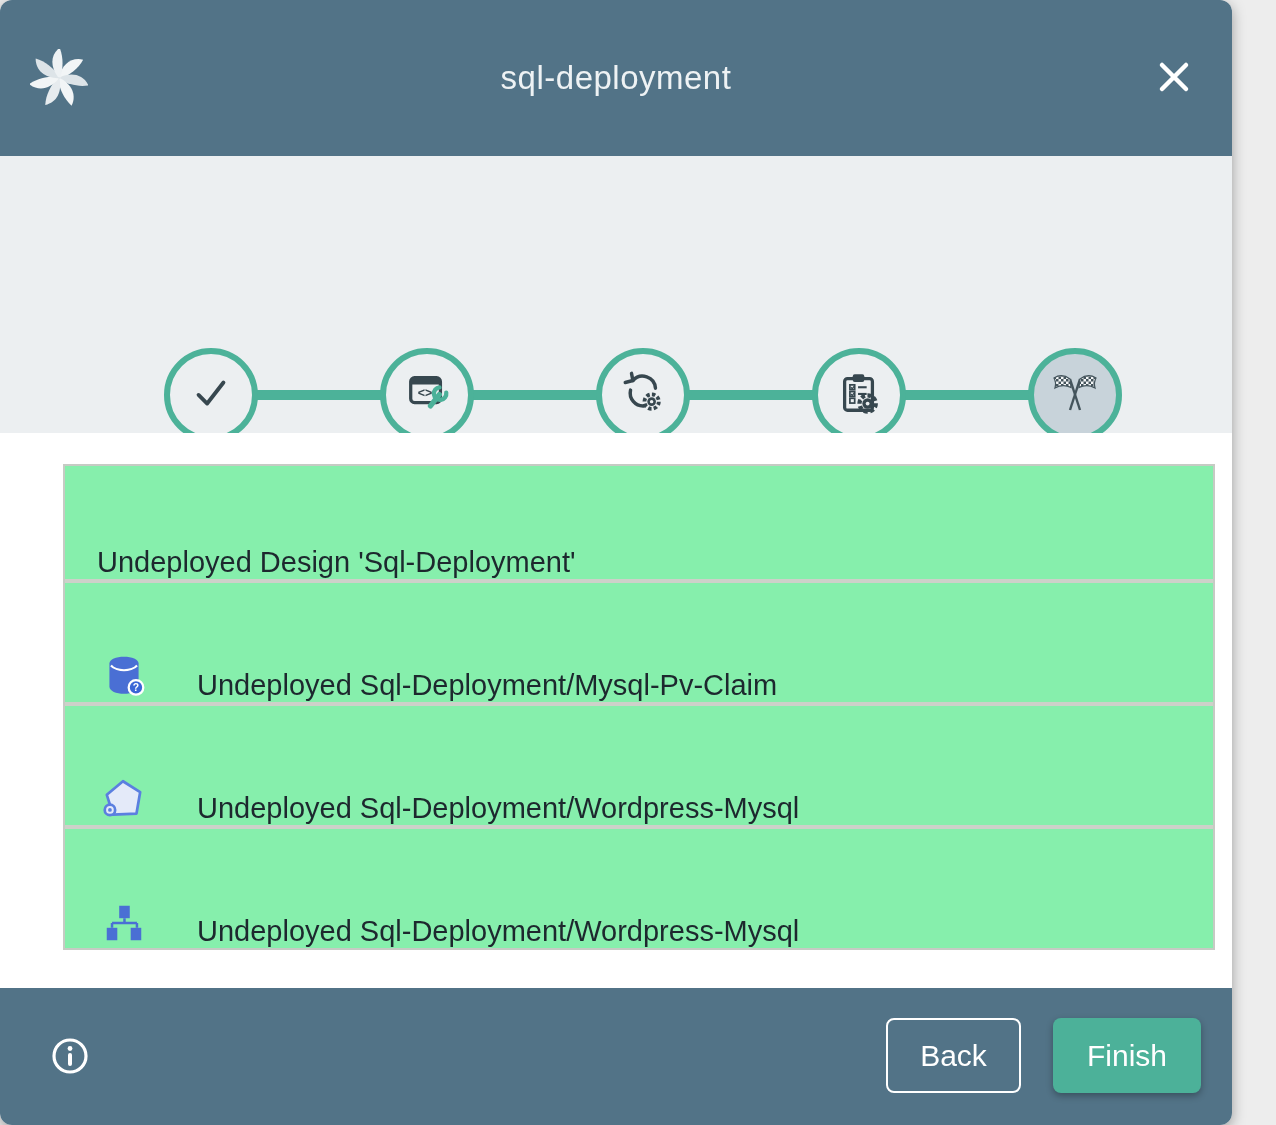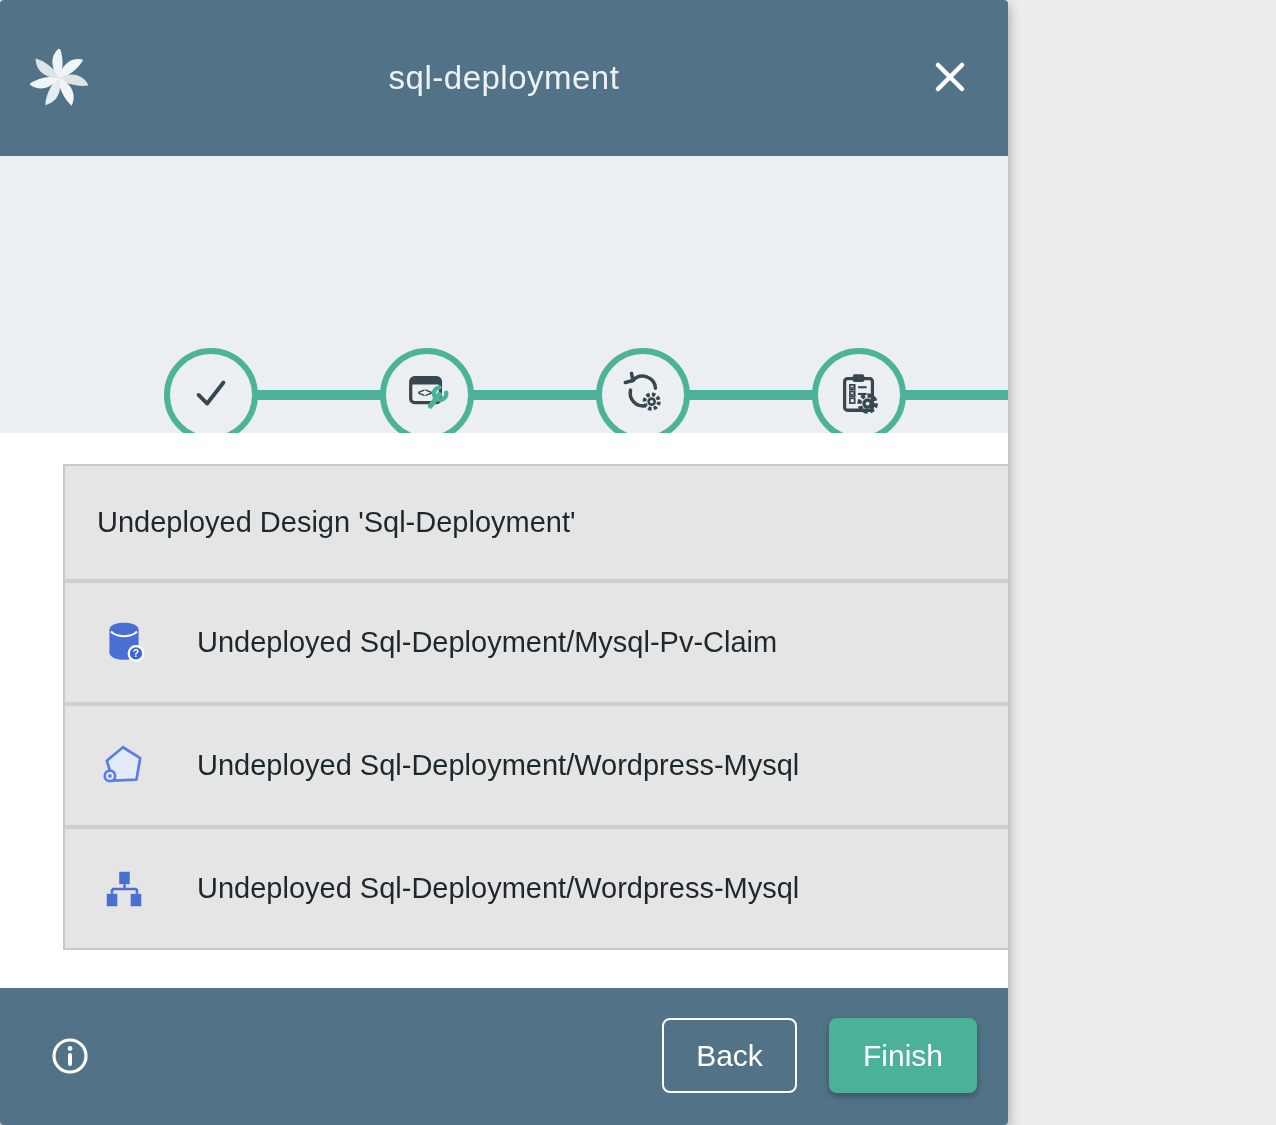--- a/index.html
+++ b/index.html
@@ -1,38 +1,38 @@
 <!DOCTYPE html>
 <html><head>
 <meta charset="utf-8">
 <style>
   html,body{margin:0;padding:0;background:#ededed;}
   body{width:1276px;height:1125px;font-family:"Liberation Sans", sans-serif;}
-  .modal{width:1008px;height:1125px;border-radius:4px;overflow:hidden;display:flex;flex-direction:column;background:#fff;box-shadow:0 4px 14px rgba(0,0,0,.35);}
+  .modal{width:1232px;height:1125px;border-radius:12px;overflow:hidden;display:flex;flex-direction:column;background:#fff;box-shadow:0 4px 14px rgba(0,0,0,.35);}
 
   
   .modal-header{flex:0 0 156px;background:#527387;position:relative;display:flex;align-items:center;justify-content:center;}
   .logo{position:absolute;left:30px;top:49px;width:58px;height:58px;}
   .title{font-size:33px;color:#eef2f4;letter-spacing:.5px;}
   .close-btn{position:absolute;right:36px;top:56px;width:44px;height:44px;cursor:pointer;display:flex;align-items:center;justify-content:center;background:transparent;border:none;padding:0;}
 
   
   .stepper{flex:0 0 277px;background:#eceff1;position:relative;}
   .track{position:absolute;left:205px;top:234px;width:864px;height:10px;background:#4cb299;}
   .step-circle{position:absolute;top:192px;width:82px;height:82px;border:6px solid #4cb299;border-radius:50%;background:#eceff1;display:flex;align-items:center;justify-content:center;cursor:pointer;}
   .step-circle.active{background:#c8d3da;}
   .step-label{position:absolute;top:322px;width:220px;text-align:center;font-size:27px;line-height:40px;color:#2e3c42;}
   .step-label span{display:block;}
   .s1{left:164px}.s2{left:380px}.s3{left:596px}.s4{left:812px}.s5{left:1028px}
   .l1{left:95px}.l2{left:311px}.l3{left:527px}.l4{left:743px}.l5{left:959px}
 
   
   .content{flex:1;background:#ffffff;position:relative;}
   .status-box{position:absolute;left:63px;top:31px;width:1148px;background:#cdd1c9;border:2px solid #c6cbc4;}
-  .row{display:flex;align-items:center;background:#e5e5e5;margin-bottom:4px;}
+  .row{display:flex;align-items:flex-end;background:#86efac;margin-bottom:4px;}
   .row:last-child{margin-bottom:0;}
   .row.header-row{height:113px;padding-left:32px;}
   .row.item-row{height:119px;padding-left:34px;}
   .row-text{font-size:29px;color:#1d282e;}
   .item-row .row-text{margin-left:48px;}
   .row-icon{width:50px;height:50px;display:flex;align-items:center;justify-content:center;flex:0 0 50px;}
 
   
   .modal-footer{flex:0 0 137px;background:#527387;position:relative;}
   .info-btn{position:absolute;left:50px;top:48px;width:40px;height:40px;background:transparent;border:none;padding:0;cursor:pointer;}

